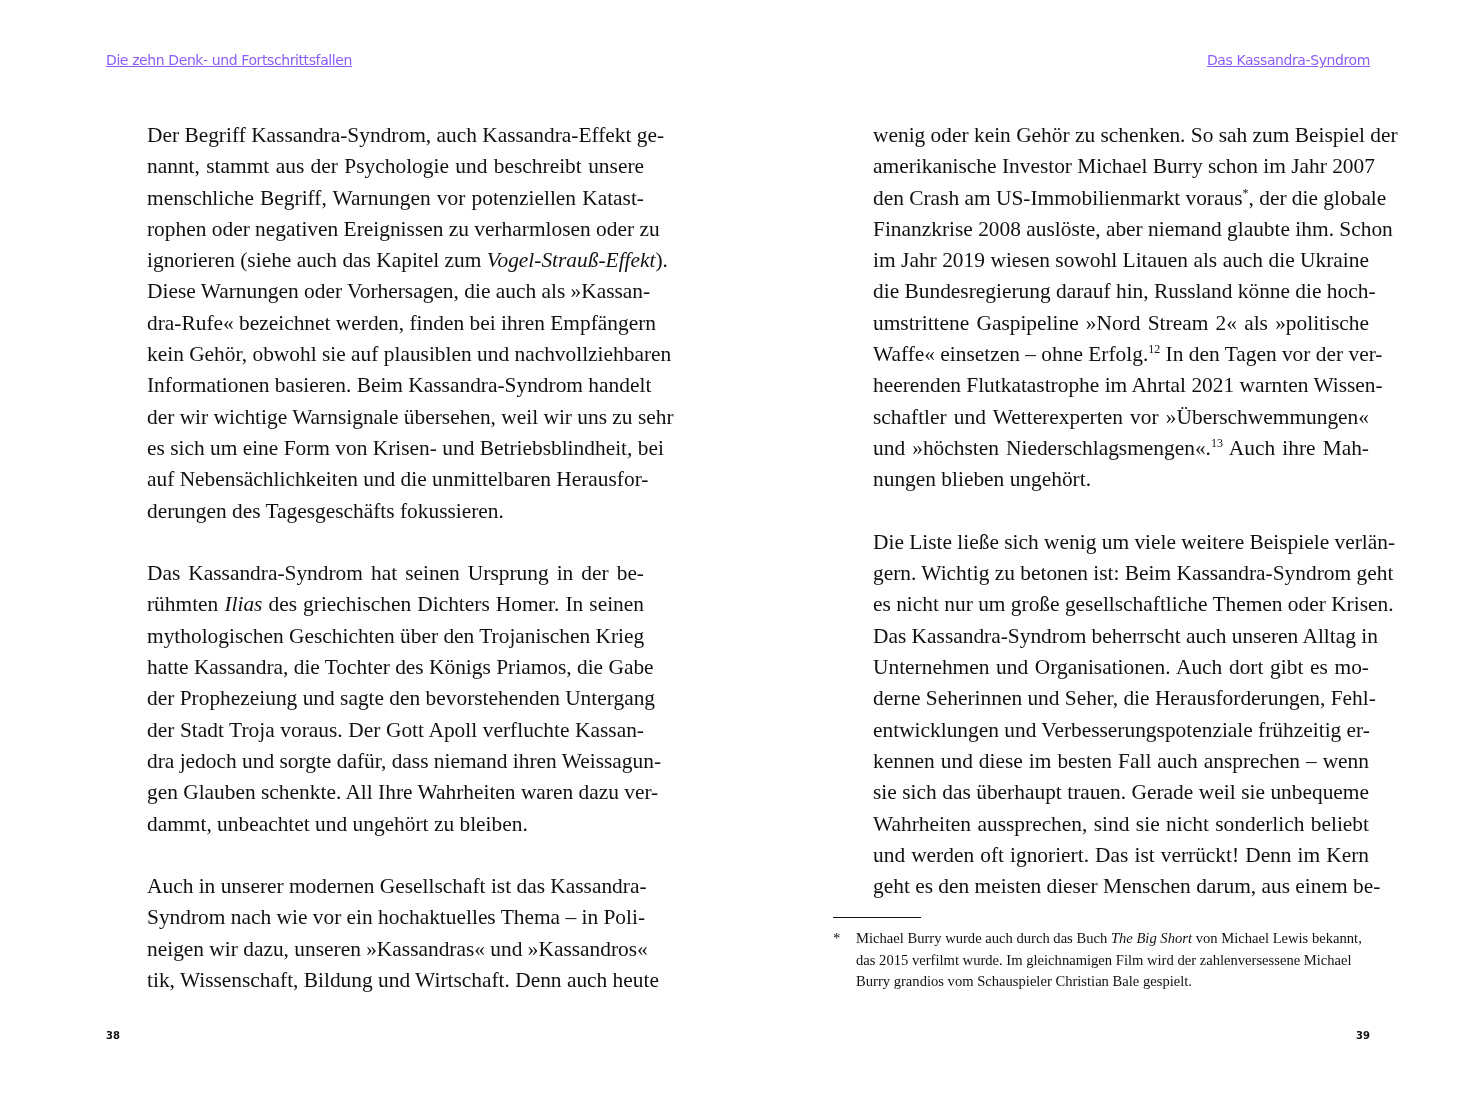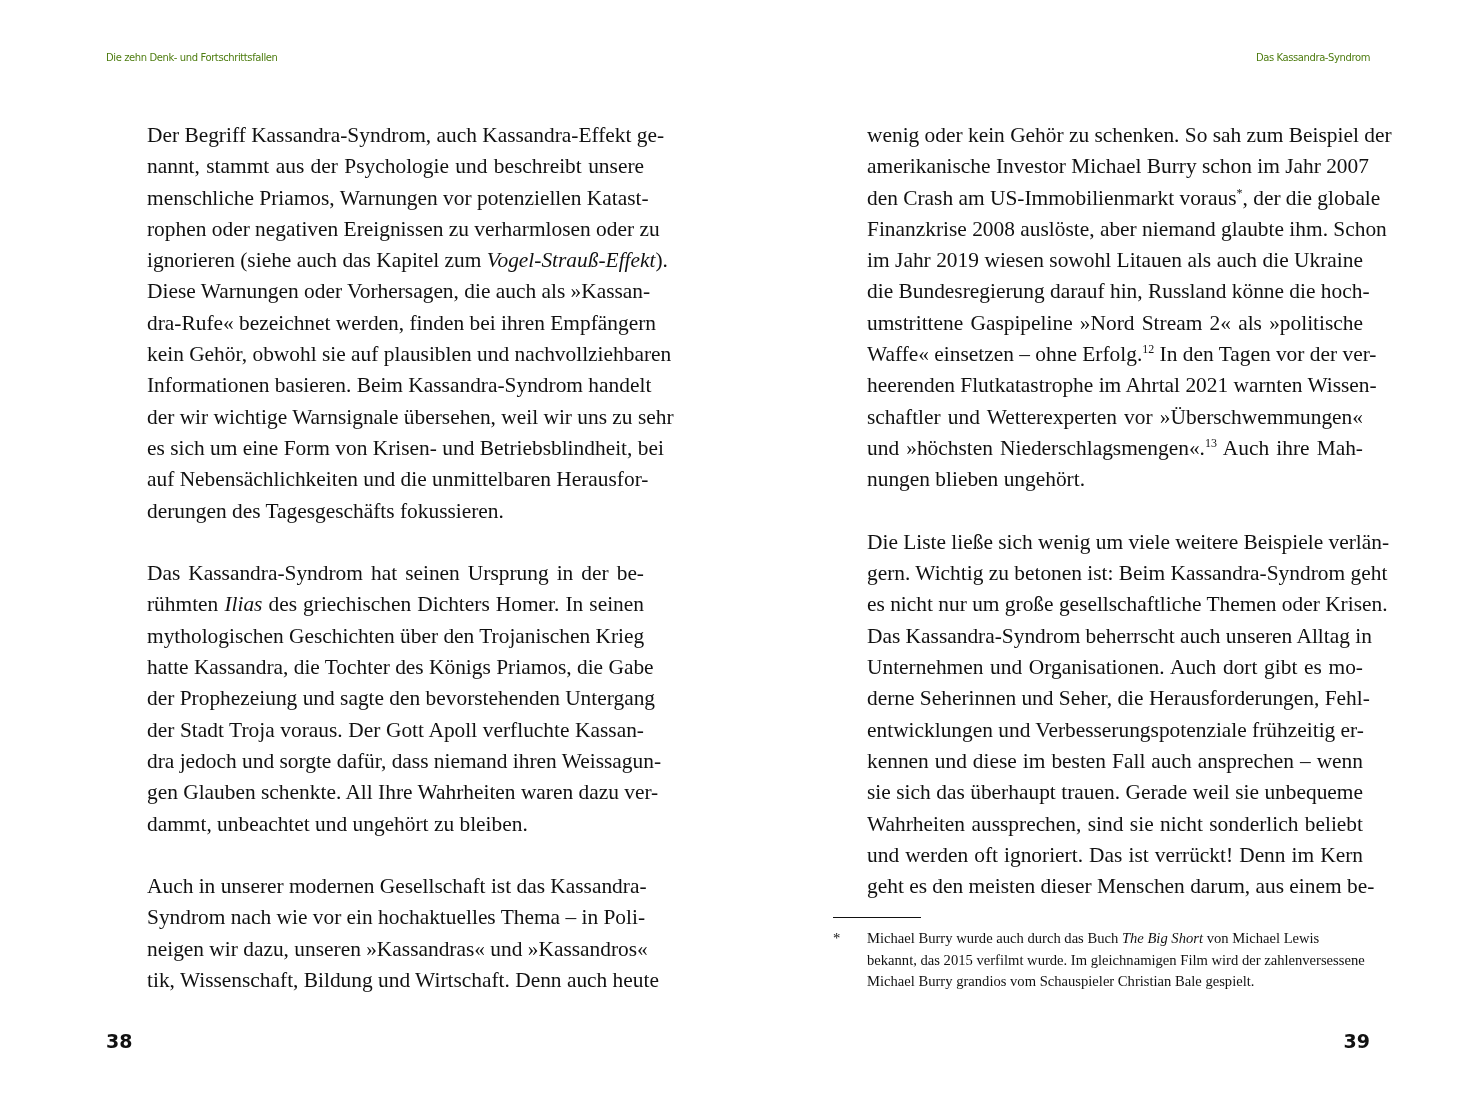--- a/index.html
+++ b/index.html
@@ -1,48 +1,48 @@
 <!DOCTYPE html>
 <html><head>
 <meta charset="utf-8">
 <style>
   html, body { margin:0; padding:0; background:#ffffff; }
   body { width:1476px; height:1104px; position:relative; overflow:hidden; color:#111; }
   .page { position:absolute; top:0; height:1104px; }
   .left { left:0; width:738px; }
   .right { left:738px; width:738px; }
-  .running-head { position:absolute; top:52px; font-family:"DejaVu Sans", sans-serif; font-size:10px; letter-spacing:-0.4px; color:#4d7c0f; }
+  .running-head { position:absolute; top:52px; font-family:"DejaVu Sans", sans-serif; font-size:14px; letter-spacing:-0.4px; color:#8b5cf6;text-decoration:underline; }
   .left .running-head { left:106px; }
   .right .running-head { right:106px; }
   .body-text { position:absolute; font-family:"Liberation Serif", serif; font-size:21.4px; line-height:31.3px; text-align:justify; hyphens:manual; }
   .left .body-text { left:106px; width:538px; top:120px; }
-  .right .body-text { left:88px; width:537px; top:120px; }
+  .right .body-text { left:94px; width:537px; top:120px; }
   .para { margin:0 0 31.3px 0; }
   .line { display:block; text-align:justify; text-align-last:justify; white-space:nowrap;margin-left:41px; }
   .line.last { text-align-last:left; }
   sup { font-size:12px; line-height:0; vertical-align:super; }
   .footrule { position:absolute; left:95px; top:917px; width:88px; border-top:1px solid #111; }
   .footnote { position:absolute; left:95px; top:928px; width:537px; font-family:"Liberation Serif", serif; font-size:14.6px; line-height:21.5px; }
   .fn-mark { position:absolute; left:0; top:0; }
-  .fn-text { margin-left:34px; }
-  .folio { position:absolute; top:1030px; font-family:"DejaVu Sans", sans-serif; font-weight:bold; font-size:19px; }
+  .fn-text { margin-left:23px; }
+  .folio { position:absolute; top:1030px; font-family:"DejaVu Sans", sans-serif; font-weight:bold; font-size:10px; }
   .left .folio { left:106px; }
   .right .folio { right:106px;text-align:right; }
   i { font-style:italic; }
 </style>
 </head>
 <body>
 
 <div class="page left">
   <div class="running-head">Die zehn Denk- und Fortschrittsfallen</div>
   <div class="body-text" id="left-body">
       <div class="para">
         <span class="line">Der Begriff Kassandra-Syndrom, auch Kassandra-Effekt ge-</span>
         <span class="line">nannt, stammt aus der Psychologie und beschreibt unsere</span>
-        <span class="line">menschliche Priamos, Warnungen vor potenziellen Katast-</span>
+        <span class="line">menschliche Begriff, Warnungen vor potenziellen Katast-</span>
         <span class="line">rophen oder negativen Ereignissen zu verharmlosen oder zu</span>
         <span class="line">ignorieren (siehe auch das Kapitel zum <i>Vogel-Strauß-Effekt</i>).</span>
         <span class="line">Diese Warnungen oder Vorhersagen, die auch als »Kassan-</span>
         <span class="line">dra-Rufe« bezeichnet werden, finden bei ihren Empfängern</span>
         <span class="line">kein Gehör, obwohl sie auf plausiblen und nachvollziehbaren</span>
         <span class="line">Informationen basieren. Beim Kassandra-Syndrom handelt</span>
         <span class="line">der wir wichtige Warnsignale übersehen, weil wir uns zu sehr</span>
         <span class="line">es sich um eine Form von Krisen- und Betriebsblindheit, bei</span>
         <span class="line">auf Nebensächlichkeiten und die unmittelbaren Herausfor-</span>
         <span class="line last">derungen des Tagesgeschäfts fokussieren.</span>

